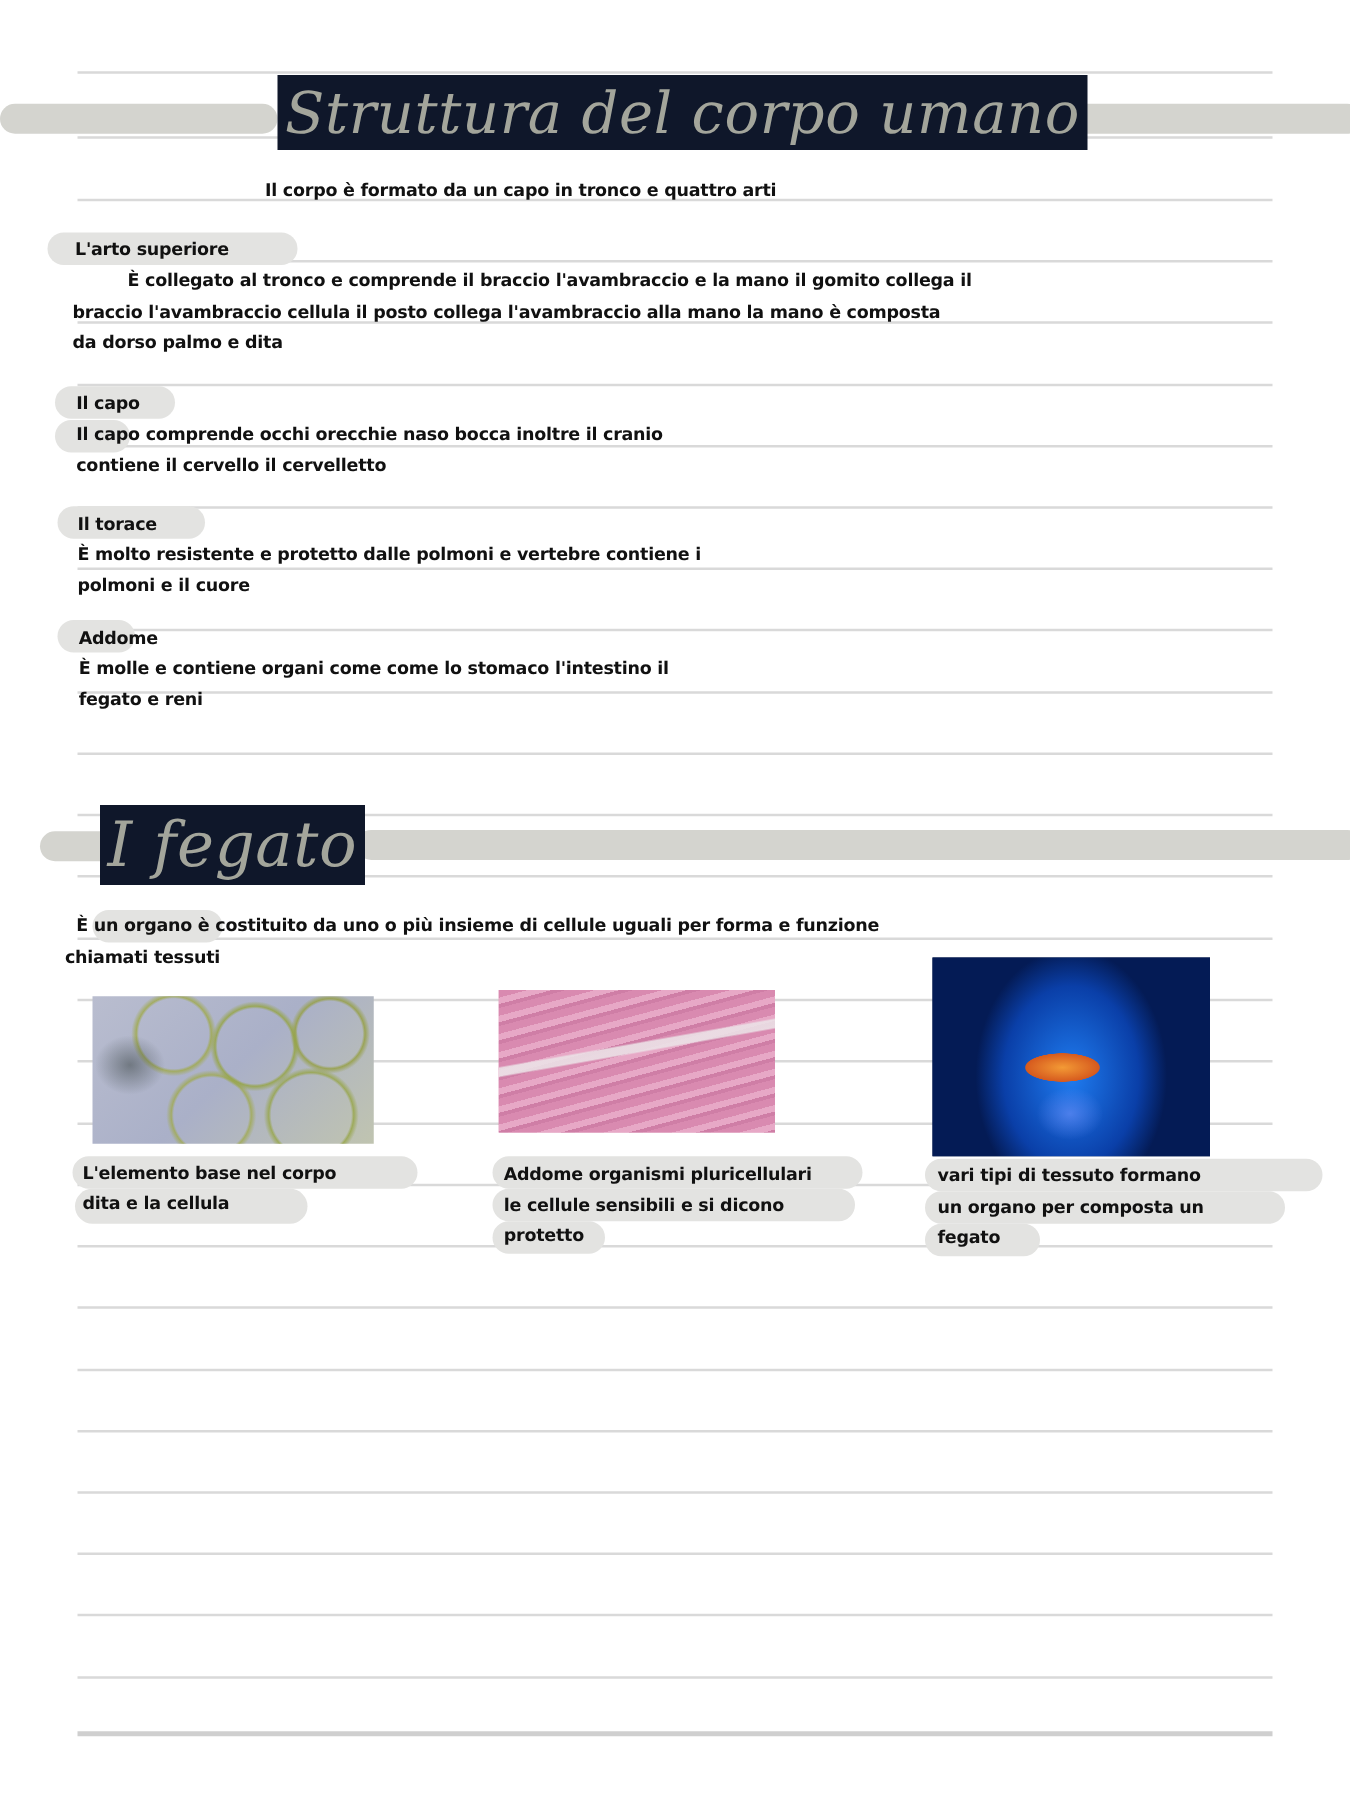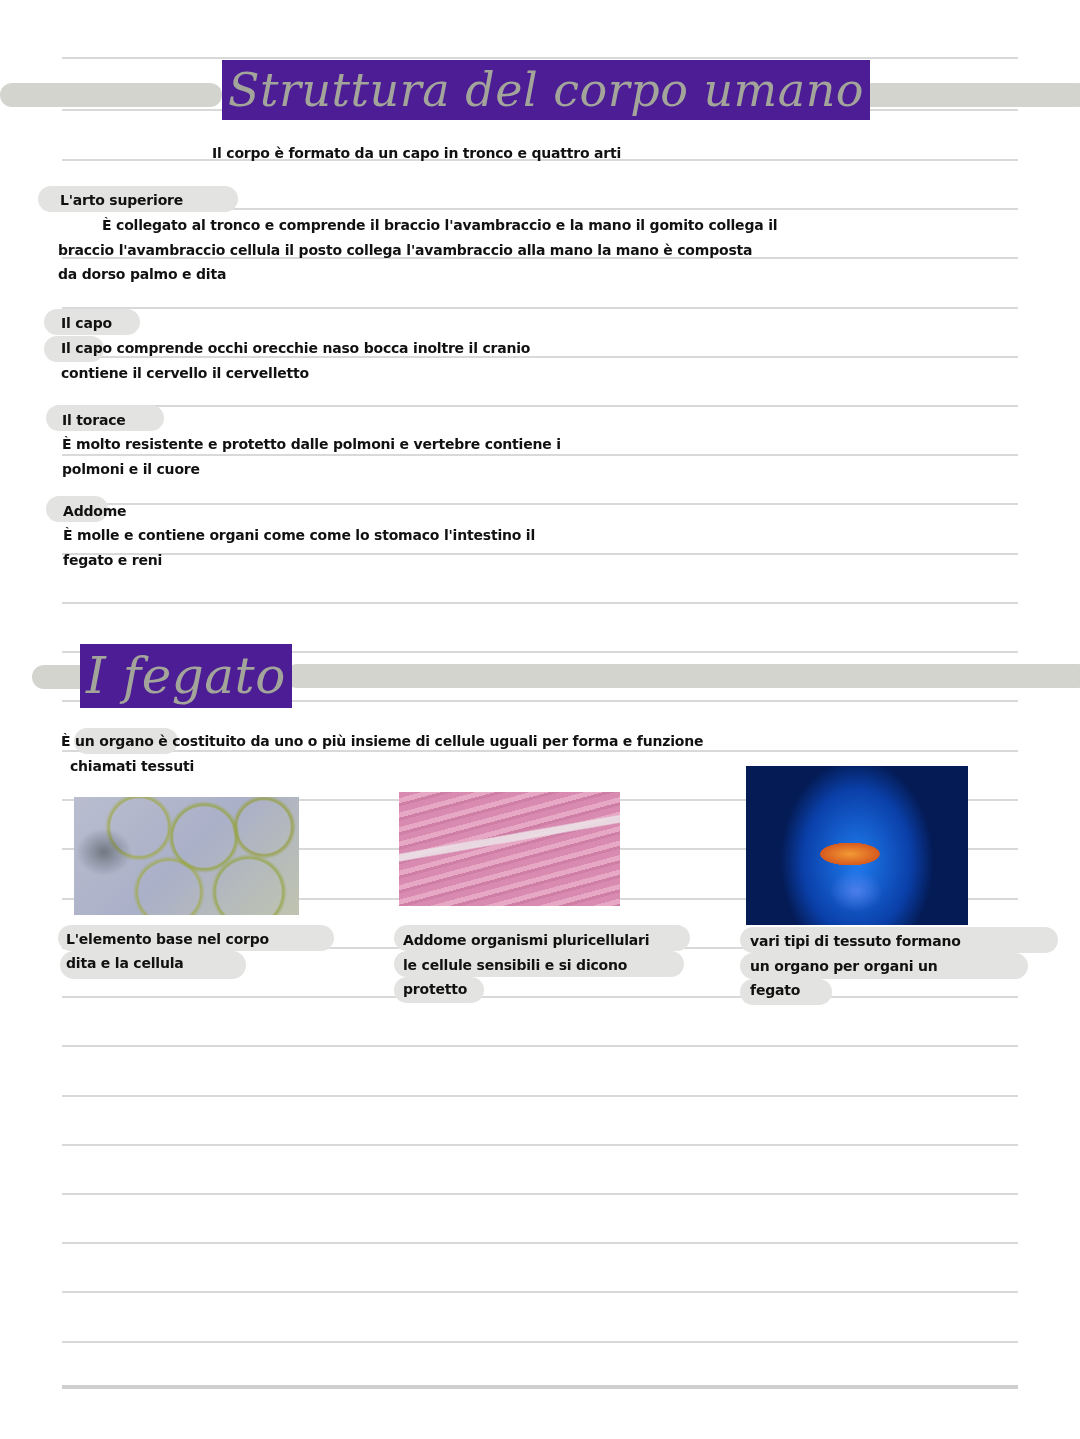--- a/index.html
+++ b/index.html
@@ -2,21 +2,21 @@
 <html><head>
 <meta charset="utf-8">
 <style>
   html, body { margin: 0; padding: 0; background: #ffffff; }
   body { width: 1080px; height: 1439px; position: relative; overflow: hidden;
          font-family: "DejaVu Sans", sans-serif; color: #111; }
   .rule { position: absolute; left: 62px; width: 956px; height: 2px; background: #d9d9d9; }
   .rule.thick { height: 4px; background: #cfcfcf; }
   .bar { position: absolute; height: 24px; background: #d4d4cf; border-radius: 12px; }
   .title { position: absolute; font-family: "DejaVu Serif", serif; font-style: italic;
-           color: #a3a59b; font-weight: normal; white-space: nowrap; background: #4c1d95;
+           color: #a3a59b; font-weight: normal; white-space: nowrap; background: #0f172a;
            padding: 0 6px; letter-spacing: 0.5px; }
   .hl { position: absolute; background: #e3e3e1; border-radius: 14px; }
   .txt { position: absolute; font-size: 14px; font-weight: bold; line-height: 24.5px;
          white-space: nowrap; letter-spacing: -0.2px; }
   .img { position: absolute; overflow: hidden; }
   .cell-img {
     background:
       radial-gradient(ellipse 40px 34px at 30px 55px, rgba(60,70,70,0.55), transparent 70%),
       radial-gradient(circle at 65px 30px, transparent 28px, rgba(160,170,80,0.85) 30px, transparent 34px),
       radial-gradient(circle at 130px 40px, transparent 30px, rgba(150,165,70,0.85) 32px, transparent 36px),
@@ -103,36 +103,36 @@
   <div class="txt" style="left:63px;top:548px;">fegato e reni</div>
 </section>
 
 <section>
   <div class="bar" style="left:32px;top:665px;width:60px;"></div>
   <div class="bar" style="left:285px;top:664px;width:805px;"></div>
   <div class="title" style="left:80px;top:644px;font-size:50px;line-height:64px;">I fegato</div>
 
   <div class="hl" style="left:74px;top:728px;width:104px;height:26px;"></div>
   <div class="txt" style="left:61px;top:729px;">È un organo è costituito da uno o più insieme di cellule uguali per forma e funzione</div>
-  <div class="txt" style="left:70px;top:754px;">chiamati tessuti</div>
+  <div class="txt" style="left:52px;top:754px;">chiamati tessuti</div>
 
   <div class="img cell-img" style="left:74px;top:797px;width:225px;height:118px;"></div>
   <div class="hl" style="left:58px;top:925px;width:276px;height:26px;"></div>
   <div class="hl" style="left:60px;top:951px;width:186px;height:28px;"></div>
   <div class="txt" style="left:66px;top:927px;">L'elemento base nel corpo</div>
   <div class="txt" style="left:66px;top:951px;">dita e la cellula</div>
 
   <div class="img tissue-img" style="left:399px;top:792px;width:221px;height:114px;"></div>
   <div class="hl" style="left:394px;top:925px;width:296px;height:26px;"></div>
   <div class="hl" style="left:394px;top:951px;width:290px;height:26px;"></div>
   <div class="hl" style="left:394px;top:977px;width:90px;height:26px;"></div>
   <div class="txt" style="left:403px;top:928px;">Addome organismi pluricellulari</div>
   <div class="txt" style="left:403px;top:953px;">le cellule sensibili e si dicono</div>
   <div class="txt" style="left:403px;top:977px;">protetto</div>
 
   <div class="img liver-img" style="left:746px;top:766px;width:222px;height:159px;"></div>
   <div class="hl" style="left:740px;top:927px;width:318px;height:26px;"></div>
   <div class="hl" style="left:740px;top:953px;width:288px;height:26px;"></div>
   <div class="hl" style="left:740px;top:979px;width:92px;height:26px;"></div>
   <div class="txt" style="left:750px;top:929px;">vari tipi di tessuto formano</div>
-  <div class="txt" style="left:750px;top:954px;">un organo per organi un</div>
+  <div class="txt" style="left:750px;top:954px;">un organo per composta un</div>
   <div class="txt" style="left:750px;top:978px;">fegato</div>
 </section>
 
 </body></html>

